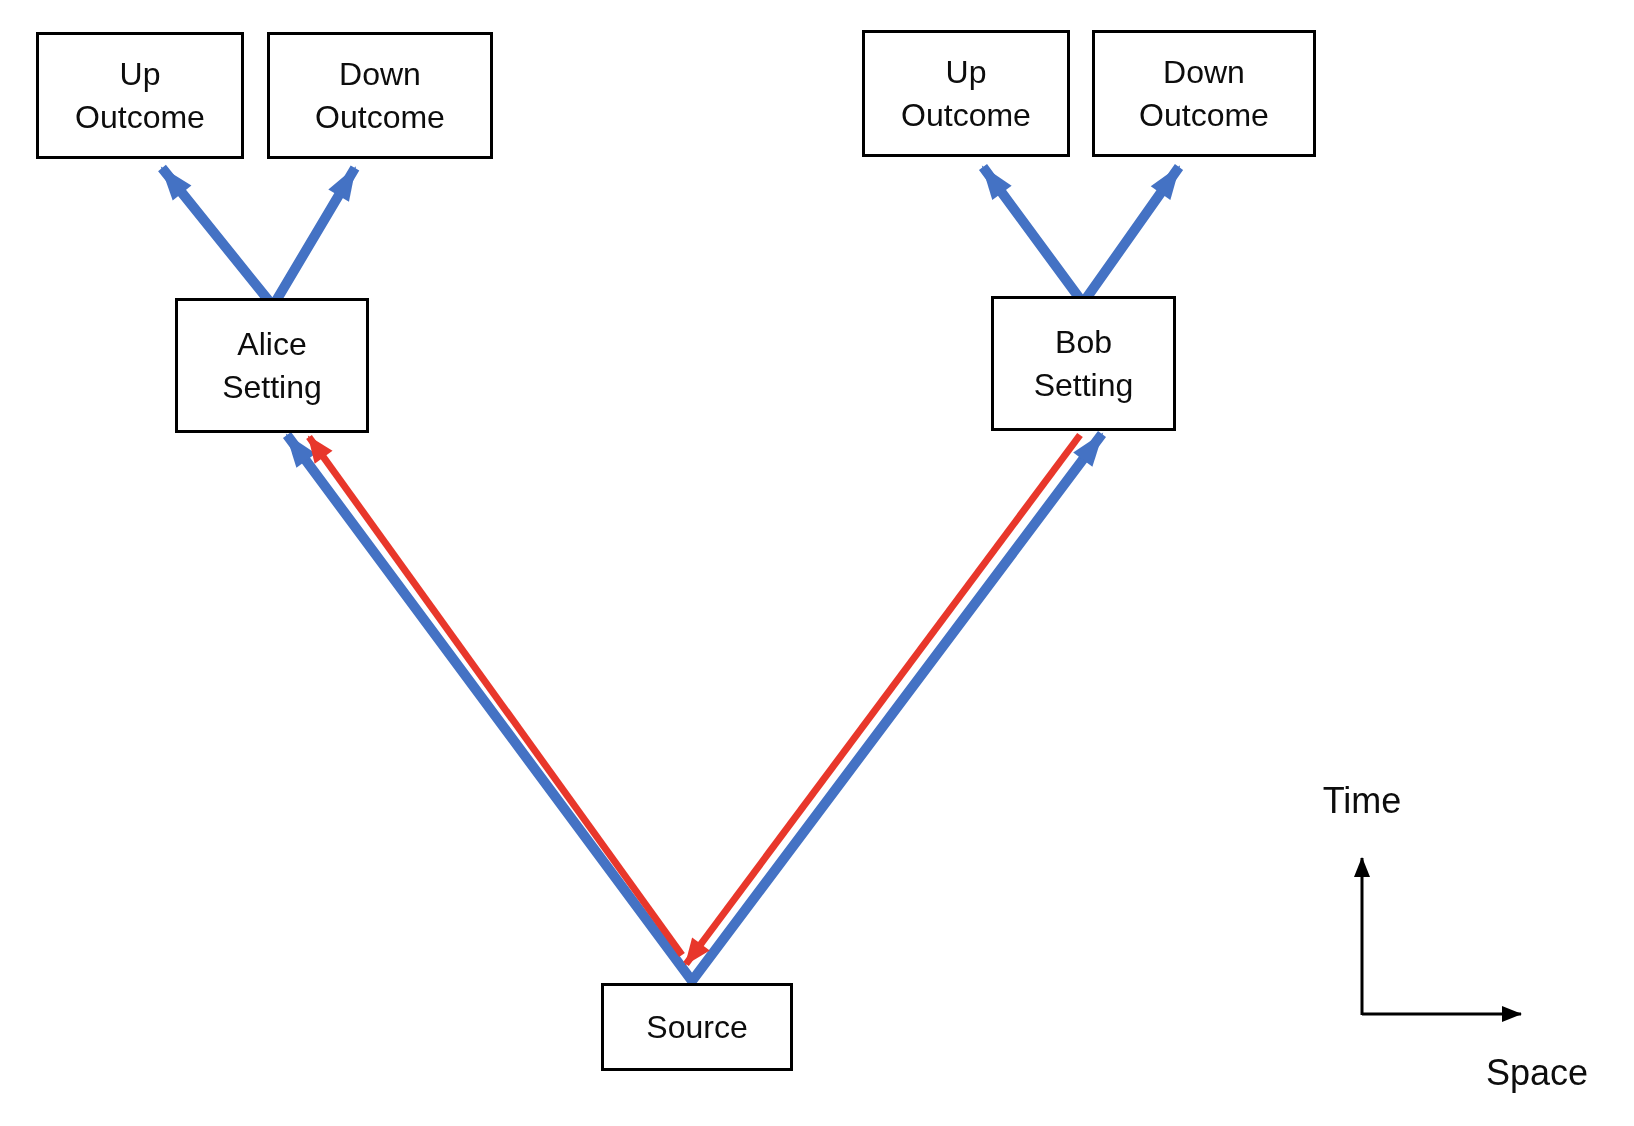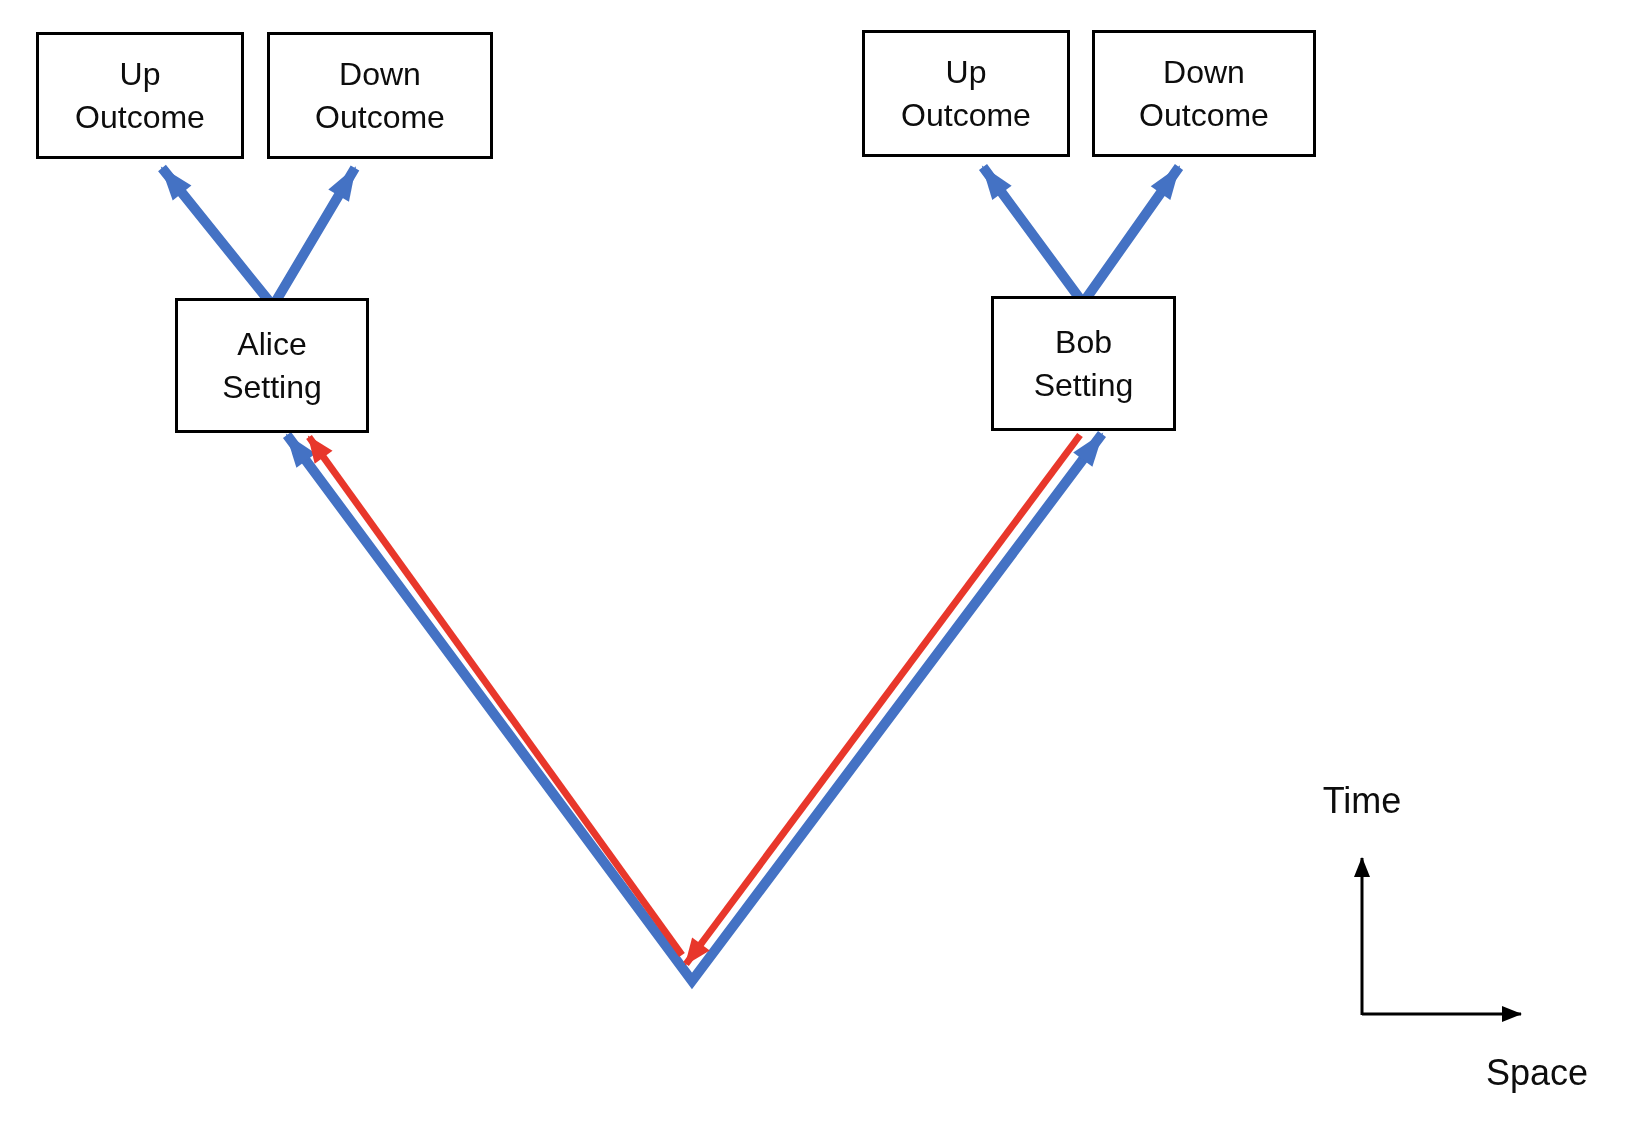--- a/index.html
+++ b/index.html
@@ -86,18 +86,19 @@
 
   <div class="node" style="left:862px;top:30px;width:208px;height:127px;">Up
 Outcome</div>
 
   <div class="node" style="left:1092px;top:30px;width:224px;height:127px;">Down
 Outcome</div>
 
   <div class="node" style="left:991px;top:296px;width:185px;height:135px;">Bob
 Setting</div>
 
+  <div class="node" style="left:601px;top:983px;width:192px;height:88px;">Source</div>
 
   <div class="axis-label" style="left:1302px;top:780px;width:120px;">Time</div>
 
   <div class="axis-label" style="left:1437px;top:1052px;width:200px;">Space</div>
 
 </div>
 
 </body></html>

